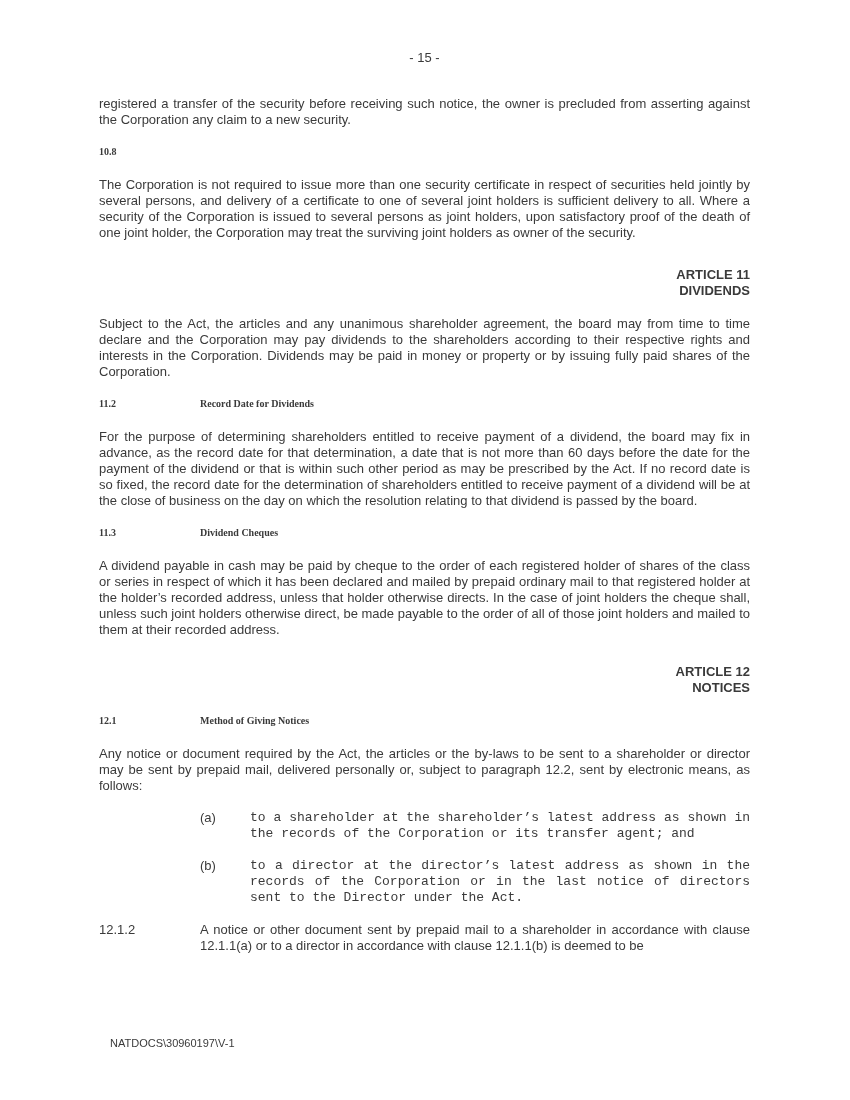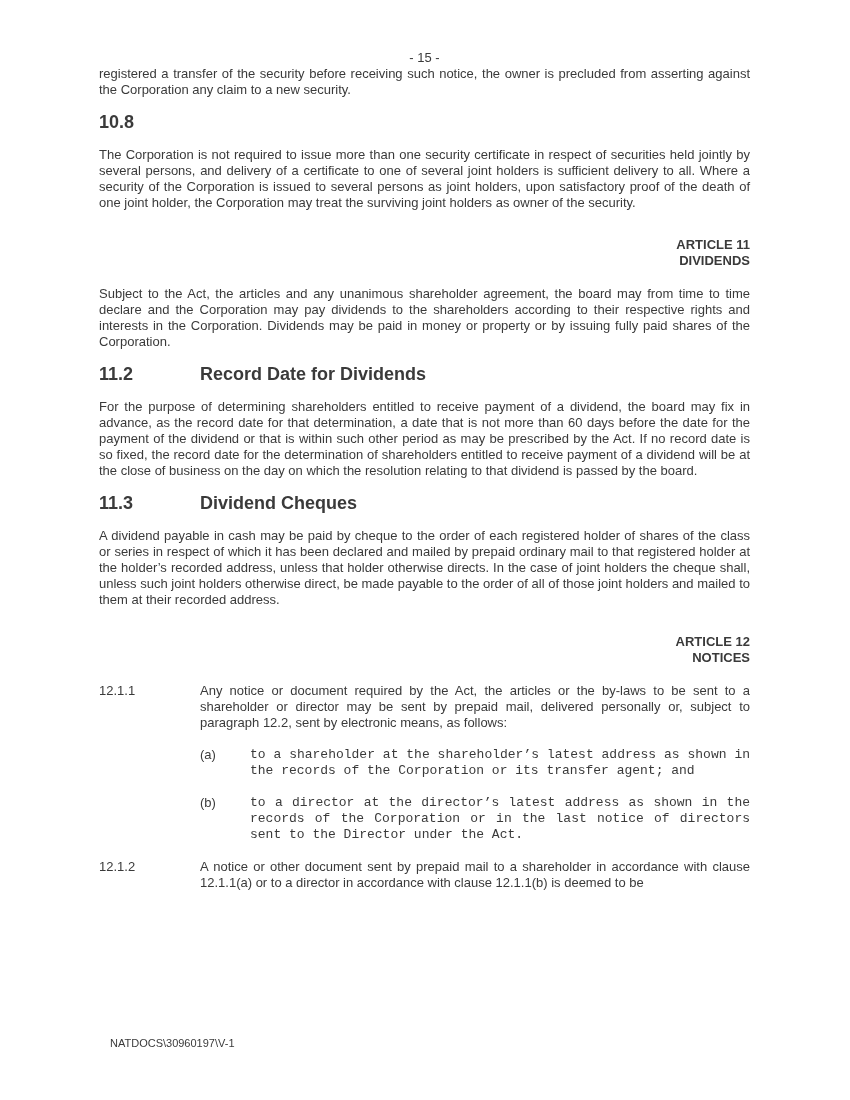--- a/index.html
+++ b/index.html
@@ -14,33 +14,35 @@
     width: 850px;
     height: 1100px;
     padding: 50px 100px 0 99px;
     background: #ffffff;
     overflow: hidden;
   }
   .page-number {
     text-align: center;
     font-size: 13px;
     line-height: 16px;
+    margin-bottom: 30px;
   }
   .para {
     font-size: 13px;
     line-height: 16px;
     text-align: justify;
     margin-bottom: 16px;
   }
   .sec-head {
     display: flex;
     font-weight: bold;
-    font-size: 18px;
+    font-size: 10px;
     line-height: 16px;
     margin-bottom: 17px;
+    font-family: Liberation Serif, serif;
   }
   .sec-num { flex: 0 0 101px; }
   .sec-title { flex: 1; }
   .article-head {
     text-align: right;
     font-weight: bold;
     font-size: 13px;
     line-height: 16px;
     margin-top: 26px;
     margin-bottom: 17px;
@@ -103,23 +105,26 @@
     <span class="sec-num">11.3</span>
     <span class="sec-title">Dividend Cheques</span>
   </div>
   <p class="para">A dividend payable in cash may be paid by cheque to the order of each registered holder of shares of the class or series in respect of which it has been declared and mailed by prepaid ordinary mail to that registered holder at the holder’s recorded address, unless that holder otherwise directs.  In the case of joint holders the cheque shall, unless such joint holders otherwise direct, be made payable to the order of all of those joint holders and mailed to them at their recorded address.</p>
 
   <div class="article-head">
     <div>ARTICLE 12</div>
     <div>NOTICES</div>
   </div>
 
+  <div class="sec-head">
+    <span class="sec-num">12.1</span>
+    <span class="sec-title">Method of Giving Notices</span>
+  </div>
 
   <div class="clause">
-    <span class="clause-num">12.1.1</span>
     <span class="clause-body">Any notice or document required by the Act, the articles or the by-laws to be sent to a shareholder or director may be sent by prepaid mail, delivered personally or, subject to paragraph 12.2, sent by electronic means, as follows:</span>
   </div>
 
   <div class="sub-item">
     <span class="sub-label">(a)</span>
     <span class="sub-text">to a shareholder at the shareholder’s latest address as shown in the records of the Corporation or its transfer agent; and</span>
   </div>
 
   <div class="sub-item">
     <span class="sub-label">(b)</span>

